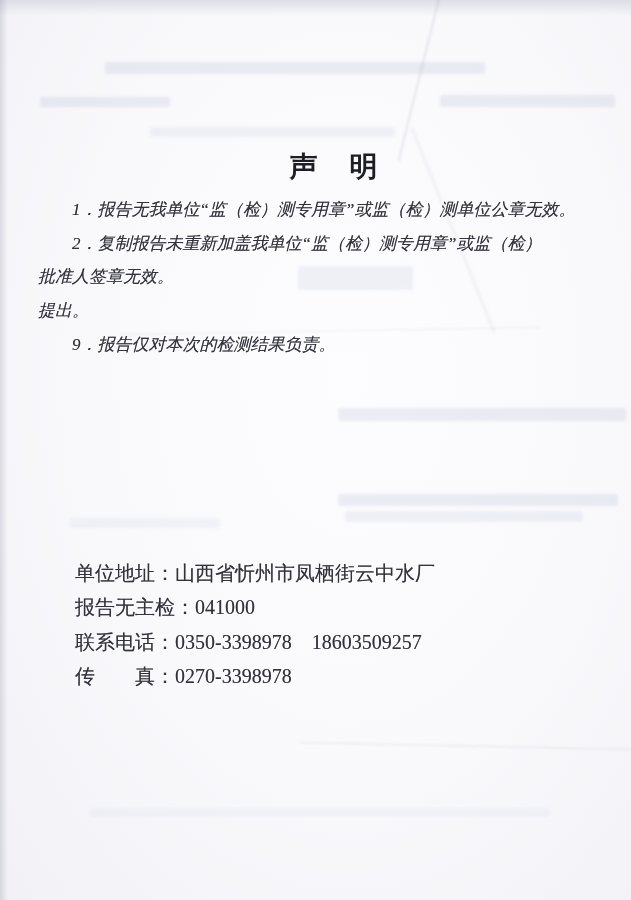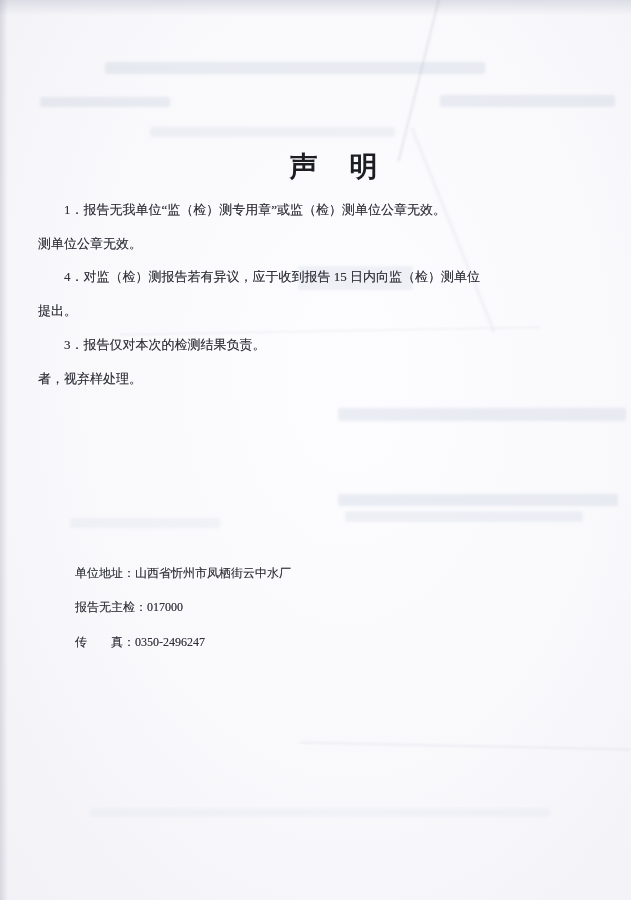--- a/index.html
+++ b/index.html
@@ -43,28 +43,29 @@
   .g10{left:90px;top:808px;width:460px;height:9px;opacity:.45;}
   
   .title{
     position:absolute;left:0;top:148px;width:100%;
     text-align:center;margin:0;
     font-size:28px;font-weight:700;color:#1d1d24;
     letter-spacing:2px;
   }
   .body-block{
     position:absolute;left:38px;top:193px;width:570px;
-    font-size:13px;line-height:33.7px;
+    font-size:17px;line-height:33.7px;
     text-shadow:0 0 .5px rgba(45,45,58,.55);
+    font-style:italic;
   }
   .line{white-space:nowrap;}
   .indent{text-indent:2em;}
   .contact-block{
     position:absolute;left:75px;top:556px;width:480px;
-    font-size:12px;line-height:34.4px;
+    font-size:20px;line-height:34.4px;
     text-shadow:0 0 .5px rgba(45,45,58,.5);
   }
   .crow span{white-space:pre-wrap;}
   
   .stamp{position:absolute;right:-2px;top:426px;width:24px;height:92px;}
 </style>
 </head>
 <body>
 
 <div class="page">
@@ -85,36 +86,38 @@
   <div class="ghost g6"></div>
   <div class="ghost g7"></div>
   <div class="ghost g8"></div>
   <div class="ghost g9"></div>
   <div class="ghost g10"></div>
 
   <h1 class="title">声　明</h1>
 
   <div class="body-block">
     <div class="line indent">1．报告无我单位“监（检）测专用章”或监（检）测单位公章无效。</div>
-    <div class="line">测单位公章无效。</div>
-    <div class="line indent">4．对监（检）测报告若有异议，应于收到报告 15 日内向监（检）测单位</div>
+    <div class="line indent">2．复制报告未重新加盖我单位“监（检）测专用章”或监（检）</div>
+    <div class="line">批准人签章无效。</div>
     <div class="line">提出。</div>
-    <div class="line indent">3．报告仅对本次的检测结果负责。</div>
-    <div class="line">者，视弃样处理。</div>
+    <div class="line indent">9．报告仅对本次的检测结果负责。</div>
   </div>
 
   <div class="contact-block">
     <div class="crow">
       <span>单位地址：</span><span>山西省忻州市凤栖街云中水厂</span>
     </div>
     <div class="crow">
-      <span>报告无主检：</span><span>017000</span>
+      <span>报告无主检：</span><span>041000</span>
     </div>
     <div class="crow">
-      <span>传　　真：</span><span>0350-2496247</span>
+      <span>联系电话：</span><span>0350-3398978    18603509257</span>
+    </div>
+    <div class="crow">
+      <span>传　　真：</span><span>0270-3398978</span>
     </div>
   </div>
 
   <svg class="stamp" viewBox="0 0 24 92" xmlns="http://www.w3.org/2000/svg">
     <path d="M10 6 C16 1, 23 2, 24 6 L24 20 C17 20, 11 15, 10 6 Z" fill="rgba(181,82,90,0.45)"></path>
     <rect x="14" y="8" width="7" height="6" fill="rgba(181,82,90,0.55)"></rect>
     <path d="M12 22 q6 2 12 1" stroke="rgba(181,82,90,0.4)" stroke-width="2" fill="none"></path>
     <path d="M16 46 q5 4 8 2 l0 14 q-6 1 -9 -4 q-2 -7 1 -12 Z" fill="rgba(181,82,90,0.38)"></path>
     <path d="M18 52 l5 0 M18 57 l5 0 M19 62 l4 0" stroke="rgba(160,60,70,0.5)" stroke-width="1.4"></path>
     <path d="M20 74 q3 3 4 6" stroke="rgba(181,82,90,0.35)" stroke-width="2" fill="none"></path>

